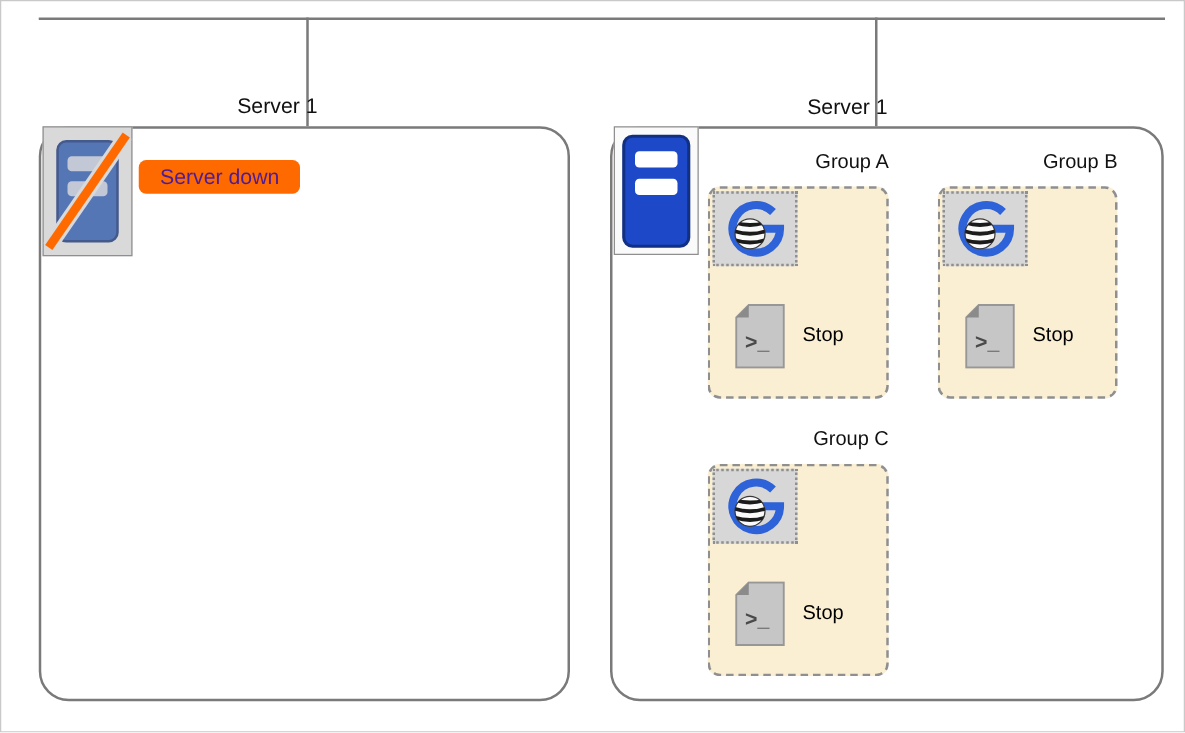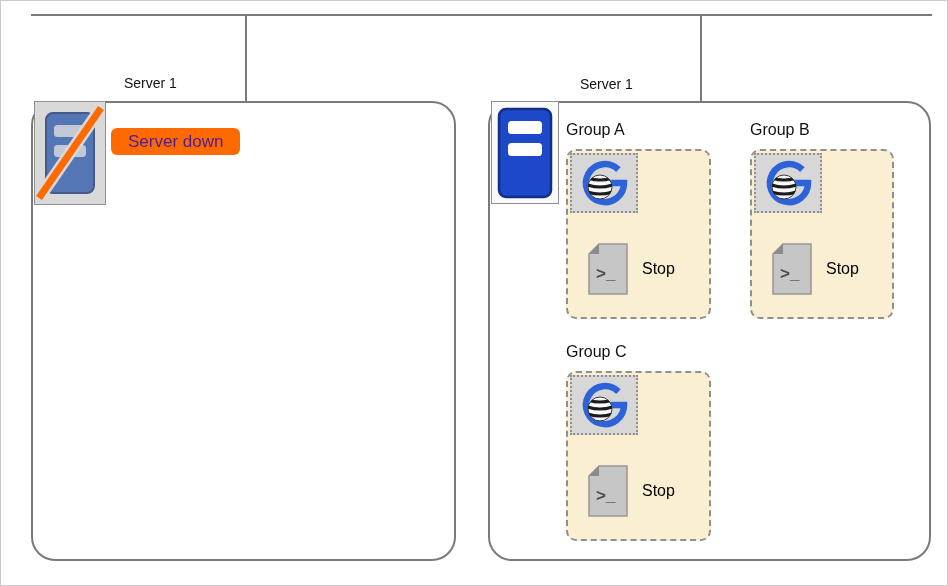--- a/index.html
+++ b/index.html
@@ -2,38 +2,38 @@
 <html><head>
 <meta charset="utf-8">
 <style>
   html,body{margin:0;padding:0;background:#ffffff;}
   .canvas{
     position:relative;width:948px;height:586px;background:#ffffff;
     border:1px solid #c9c9c9;box-sizing:border-box;
     font-family:"Liberation Sans",sans-serif;overflow:hidden;
   }
   .line{position:absolute;background:#7a7a7a;}
-  .server-label{position:absolute;color:#111;font-size:14px;text-align:left;}
+  .server-label{position:absolute;color:#111;font-size:17px;text-align:right;}
   .server-box{
     position:absolute;border:2px solid #7a7a7a;border-radius:24px;
     background:#ffffff;box-sizing:border-box;
   }
   .icon-block{
     position:absolute;box-sizing:border-box;border:1px solid #8f8f8f;
     display:flex;align-items:center;justify-content:center;
   }
   .badge{
     position:absolute;background:#ff6a00;color:#4c1d95;font-size:17px;
     line-height:1;padding:5px 17px;border-radius:6px;white-space:nowrap;
   }
   .group{
     position:absolute;background:#faefd2;border:2px dashed #8f8f8f;
     border-radius:10px;box-sizing:border-box;
   }
-  .group-label{position:absolute;color:#111;font-size:16px;text-align:left;}
+  .group-label{position:absolute;color:#111;font-size:16px;text-align:right;}
   .logo-block{
     position:absolute;left:2px;top:2px;width:68px;height:60px;
     background:#d7d7d7;border:2px dotted #8f8f8f;box-sizing:border-box;
     display:flex;align-items:center;justify-content:center;
   }
   .script-row{
     position:absolute;left:18px;top:92px;display:flex;align-items:center;gap:12px;
   }
   .stop-label{color:#000000;font-size:16px;}
 </style>

